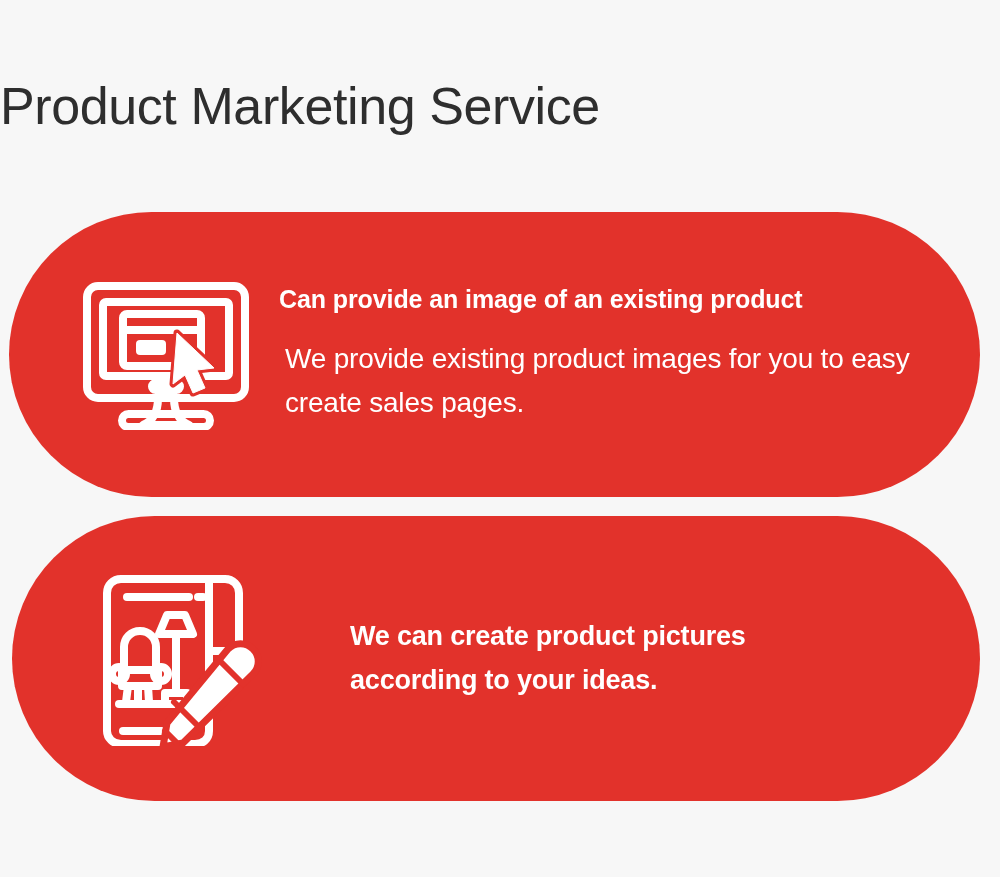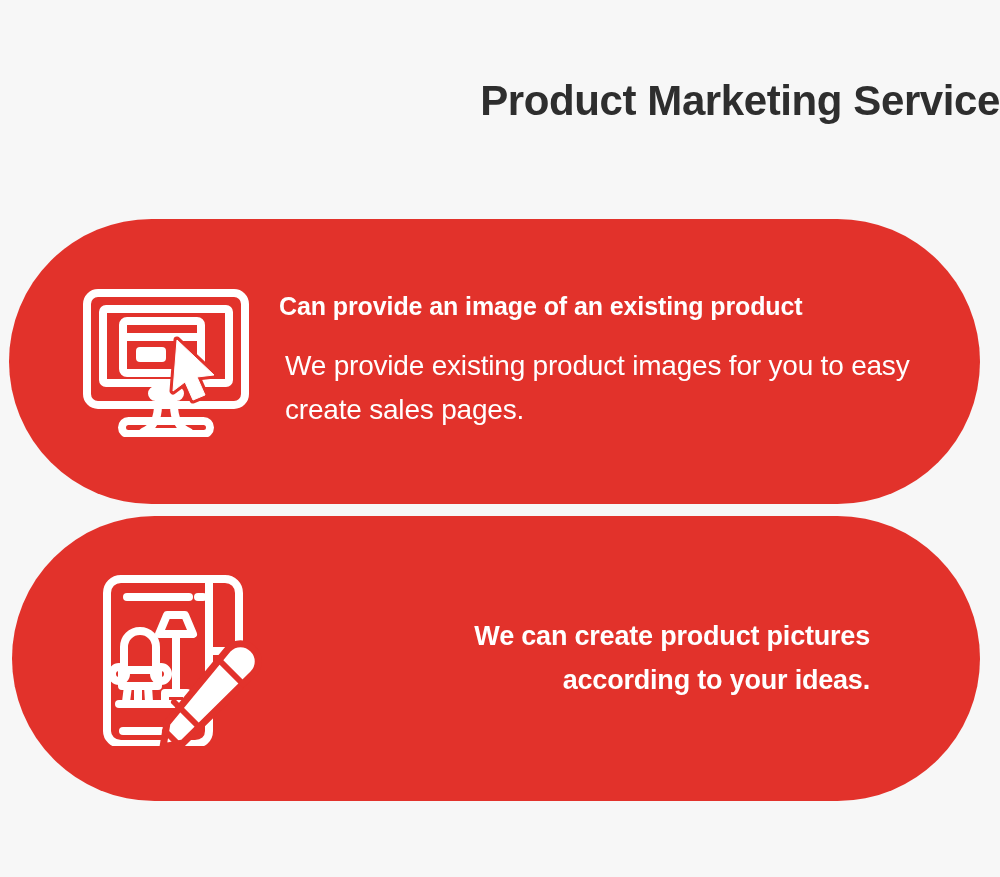--- a/index.html
+++ b/index.html
@@ -16,51 +16,50 @@
     font-family: "Liberation Sans", sans-serif;
     position: relative;
   }
 
   
   .page-title {
     position: absolute;
     top: 77px;
     left: 0;
     width: 1000px;
-    text-align: right;
-    font-size: 42px;
-    font-weight: bold;
+    text-align: left;
+    font-size: 52px;
+    font-weight: normal;
     color: #2e2e2e;
     letter-spacing: -0.4px;
     line-height: 1.15;
     white-space: nowrap;
   }
 
   
   .card {
     position: absolute;
     background: #e2322b;
     border-radius: 999px;
     display: flex;
     align-items: center;
   }
 
   #card-1 {
     left: 9px;
-    top: 219px;
+    top: 212px;
     width: 971px;
     height: 285px;
   }
 
   #card-2 {
     left: 12px;
     top: 516px;
     width: 968px;
     height: 285px;
-    text-align: right;
   }
 
   .card-icon {
     flex: 0 0 auto;
     display: flex;
     align-items: center;
     justify-content: center;
   }
 
   #card-1 .card-icon {

